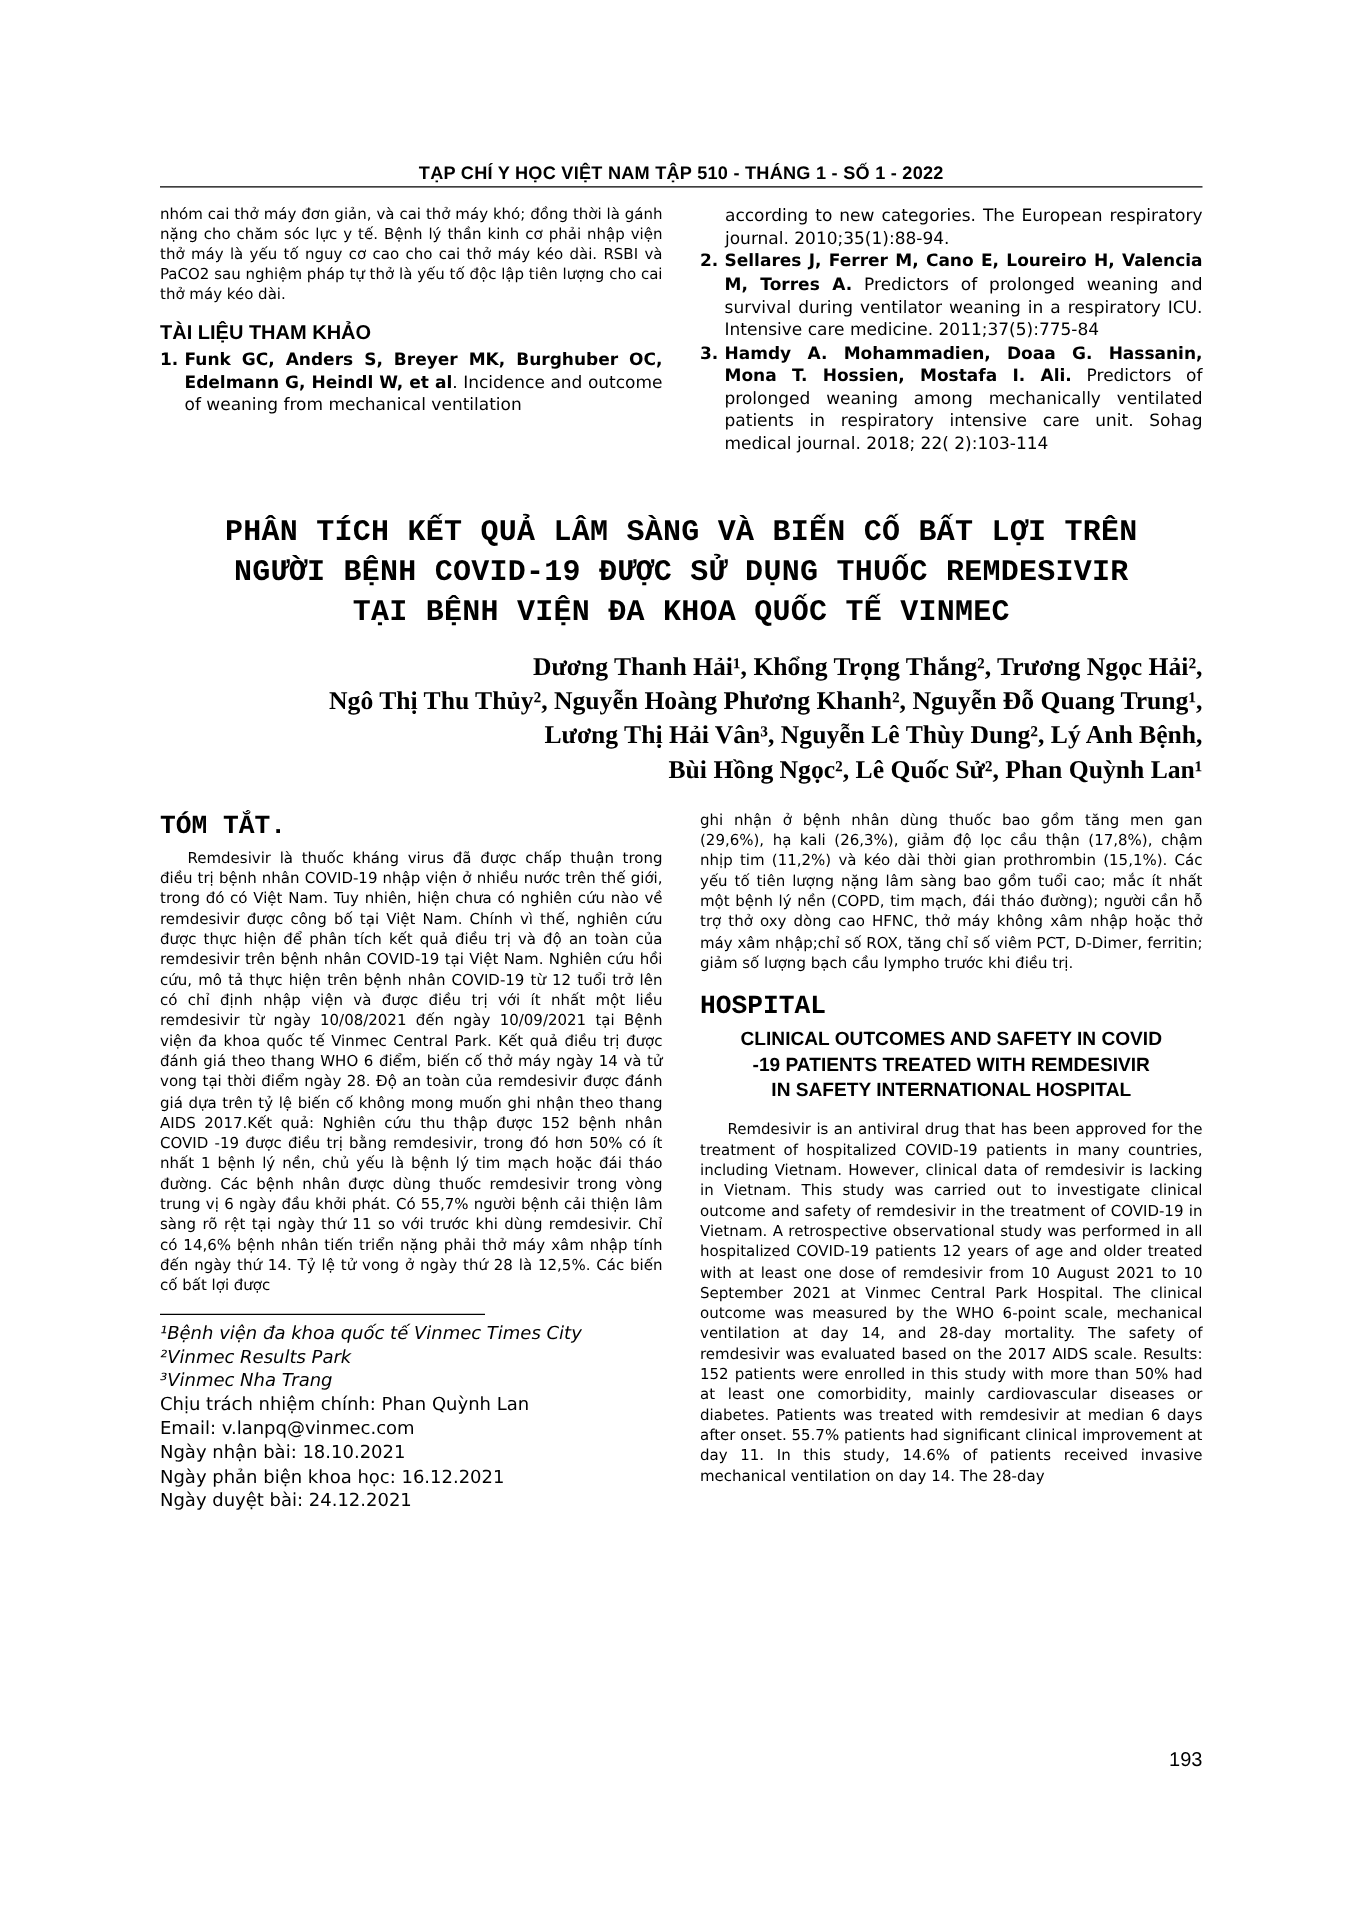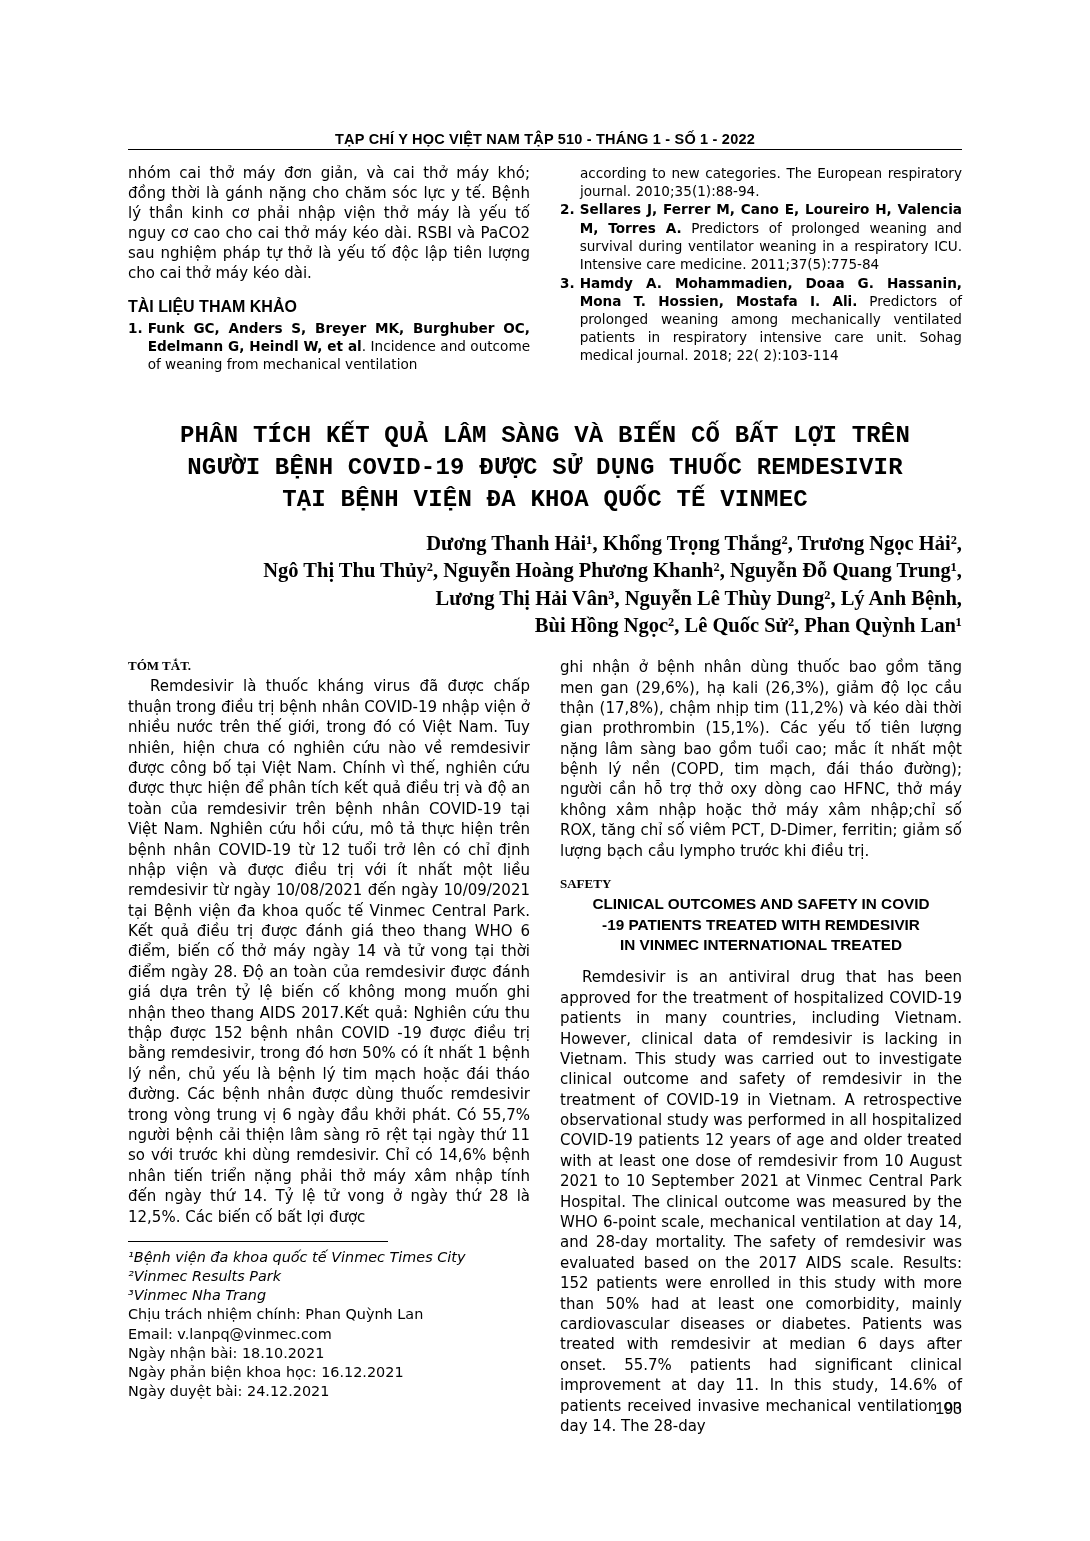--- a/index.html
+++ b/index.html
@@ -29,21 +29,21 @@
     border-bottom: 1.6px solid #000;
     margin-bottom: 14px;
   }
   .cols {
     display: flex;
     gap: 30px;
   }
   .col { width: 402px; }
   p, li, div { line-height: 1.33; }
   .body-text {
-    font-size: 15px;
+    font-size: 12px;
     text-align: justify;
     font-family: "DejaVu Sans", sans-serif;
   }
   .body-text.tight { line-height: 1.36; }
   .sec-head {
     font-family: "Liberation Sans", sans-serif;
     font-weight: bold;
     font-size: 16px;
     margin: 12px 0 2px 0;
   }
@@ -76,23 +76,23 @@
     font-family: "Liberation Serif", serif;
     font-weight: bold;
     font-size: 20.5px;
     line-height: 1.35;
     text-align: right;
     margin-top: 14px;
   }
 
   .abstract-wrap { margin-top: 18px; }
   .abs-head {
-    font-family: Liberation Serif, serif;
-    font-weight: bold;
-    font-size: 13px;
+    font-family: Liberation Mono, monospace;
+    font-weight: bold;
+    font-size: 21px;
     margin-bottom: 2px;
   }
   .indent { text-indent: 22px; }
   .sum-title {
     font-family: "Liberation Sans", sans-serif;
     font-weight: bold;
     font-size: 15.3px;
     text-align: center;
     line-height: 1.32;
     margin-bottom: 12px;
@@ -187,25 +187,25 @@
         <div>Email: v.lanpq@vinmec.com</div>
         <div>Ngày nhận bài: 18.10.2021</div>
         <div>Ngày phản biện khoa học: 16.12.2021</div>
         <div>Ngày duyệt bài: 24.12.2021</div>
       </div>
     </div>
 
     <div class="col">
       <div class="body-text tight">ghi nhận ở bệnh nhân dùng thuốc bao gồm tăng men gan (29,6%), hạ kali (26,3%), giảm độ lọc cầu thận (17,8%), chậm nhịp tim (11,2%) và kéo dài thời gian prothrombin (15,1%). Các yếu tố tiên lượng nặng lâm sàng bao gồm tuổi cao; mắc ít nhất một bệnh lý nền (COPD, tim mạch, đái tháo đường); người cần hỗ trợ thở oxy dòng cao HFNC, thở máy không xâm nhập hoặc thở máy xâm nhập;chỉ số ROX, tăng chỉ số viêm PCT, D-Dimer, ferritin; giảm số lượng bạch cầu lympho trước khi điều trị.</div>
 
-      <div class="abs-head" style="margin-top:14px;">SAFETY</div>
+      <div class="abs-head" style="margin-top:14px;">HOSPITAL</div>
       <div class="sum-title">
         <div>CLINICAL OUTCOMES AND SAFETY IN COVID</div>
         <div>-19 PATIENTS TREATED WITH REMDESIVIR</div>
-        <div>IN VINMEC INTERNATIONAL TREATED</div>
+        <div>IN SAFETY INTERNATIONAL HOSPITAL</div>
       </div>
       <div class="body-text tight indent">Remdesivir is an antiviral drug that has been approved for the treatment of hospitalized COVID-19 patients in many countries, including Vietnam. However, clinical data of remdesivir is lacking in Vietnam. This study was carried out to investigate clinical outcome and safety of remdesivir in the treatment of COVID-19 in Vietnam. A retrospective observational study was performed in all hospitalized COVID-19 patients 12 years of age and older treated with at least one dose of remdesivir from 10 August 2021 to 10 September 2021 at Vinmec Central Park Hospital. The clinical outcome was measured by the WHO 6-point scale, mechanical ventilation at day 14, and 28-day mortality. The safety of remdesivir was evaluated based on the 2017 AIDS scale. Results: 152 patients were enrolled in this study with more than 50% had at least one comorbidity, mainly cardiovascular diseases or diabetes. Patients was treated with remdesivir at median 6 days after onset. 55.7% patients had significant clinical improvement at day 11. In this study, 14.6% of patients received invasive mechanical ventilation on day 14. The 28-day</div>
     </div>
 
   </div>
 
   <div class="page-num">193</div>
 </div>
 
 </body></html>

